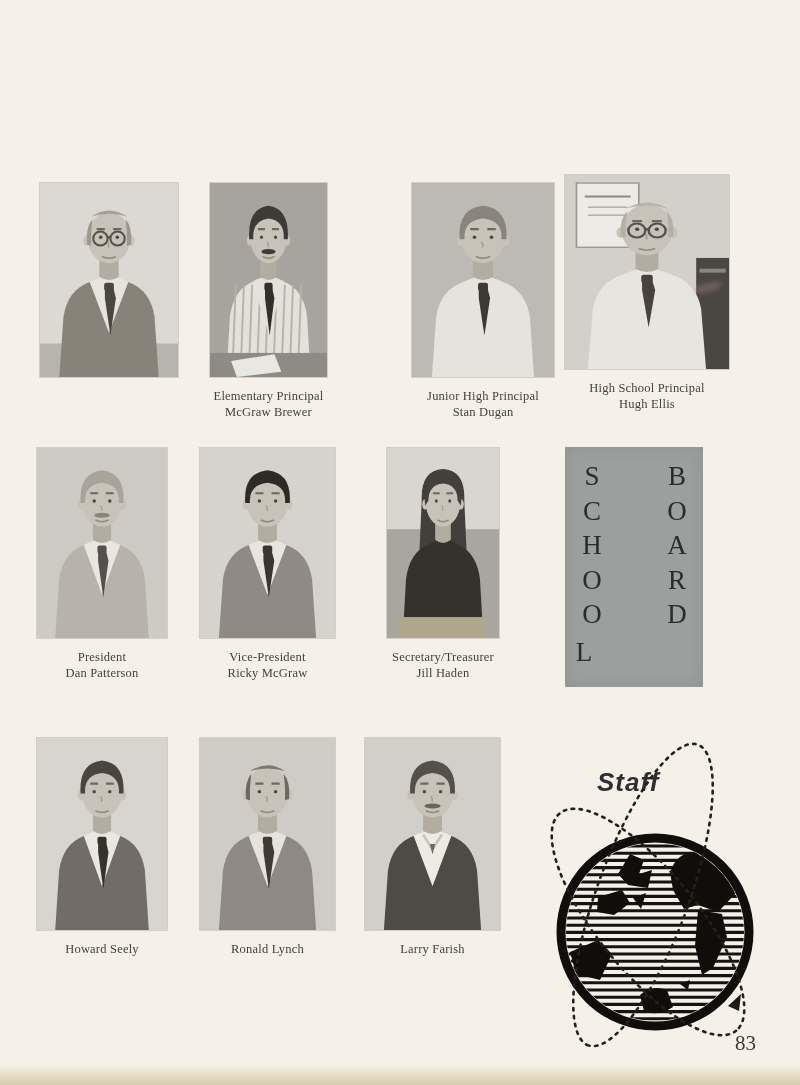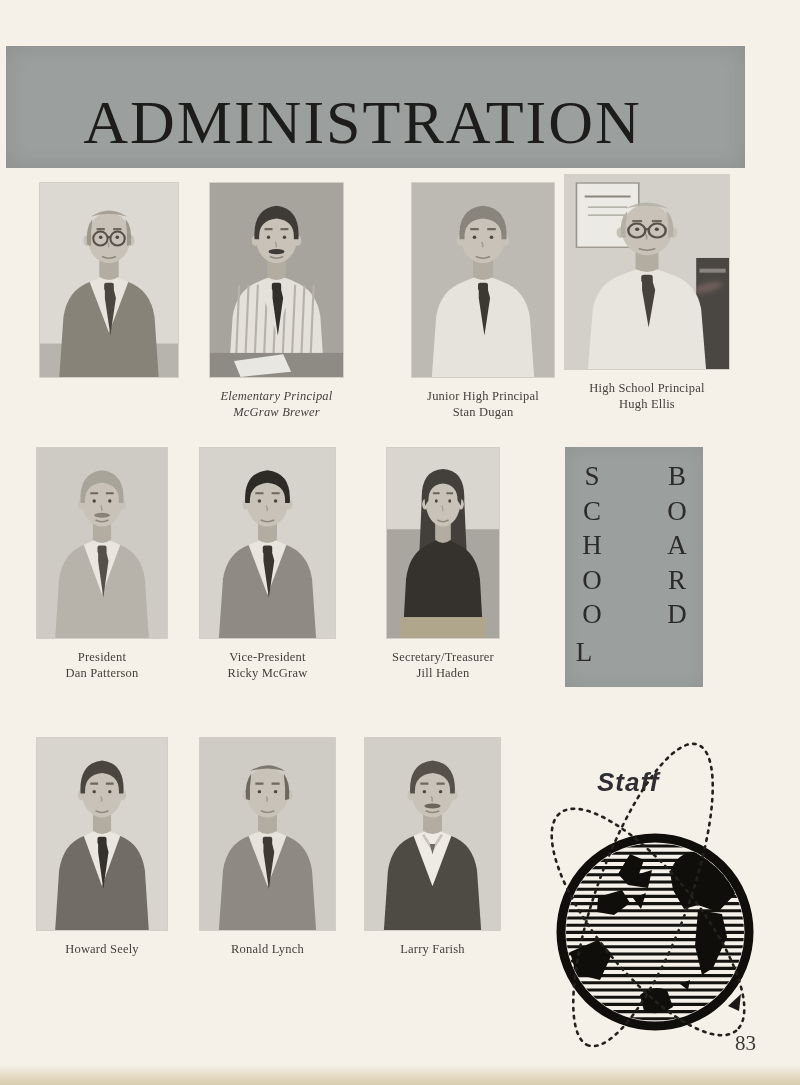--- a/index.html
+++ b/index.html
@@ -34,23 +34,20 @@
   .smudge{position:absolute;left:694px;top:283px;width:28px;height:9px;background:rgba(190,140,140,.32);
     border-radius:50%;filter:blur(2px);transform:rotate(-15deg)}
   .bottom-strip{position:absolute;left:0;bottom:0;width:800px;height:20px;
     background:linear-gradient(#f5f1e9,#e5dbc4 55%,#d8ccb0)}
 </style>
 </head>
 <body>
 
 <div class="page" style="background: rgb(245, 241, 233);">
 
-  <div class="title-banner" style="background: rgb(155, 160, 158);">
-    <span class="title-text" style="color: rgb(29, 28, 26);">ADMINISTRATION</span>
-  </div>
 
   <div id="cards">
       <div class="card" style="left: 40px; top: 183px; width: 138px;">
         <div class="photo" style="height:194px">
           <svg viewBox="0 0 100 145" preserveAspectRatio="none">
             <rect width="100" height="145" fill="#dcd9d3"></rect>
             <rect y="120" width="100" height="145" fill="#b7b4ae"></rect>
             <path d="M14,145 L17,100 Q20,80 36,74 L64,74 Q80,80 83,100 L86,145 Z" fill="#878378"></path>
             <path d="M36,74 L50,112 L64,74 Q50,66 36,74 Z" fill="#e7e4dd"></path>
             <path d="M47,78 L53,78 L55,86 L51,114 L47,86 Z" fill="#4b463e"></path>
@@ -68,21 +65,21 @@
             <g stroke="#55524b" stroke-width="1.5" fill="none">
               <circle cx="43.8" cy="41.5" r="5.2"></circle>
               <circle cx="56.2" cy="41.5" r="5.2"></circle>
               <line x1="48.8" y1="40.5" x2="51.2" y2="40.5"></line>
             </g>
             <path d="M49,44 Q50.5,46.5 49.5,48" stroke="#a49d90" stroke-width="1.1" fill="none"></path>
             <path d="M45,55 Q50,57.5 55,55" stroke="#8f897c" stroke-width="1.2" fill="none"></path>
           </svg>
         </div>
       </div>
-      <div class="card" style="left: 210px; top: 183px; width: 133px; font-style: italic;">
+      <div class="card" style="left: 210px; top: 183px; width: 117px;">
         <div class="photo" style="height:194px">
           <svg viewBox="0 0 100 145" preserveAspectRatio="none">
             <rect width="100" height="145" fill="#a7a39d"></rect>
             <path d="M14,145 L17,100 Q20,80 36,74 L64,74 Q80,80 83,100 L86,145 Z" fill="#e3e1da"></path>
             <line x1="22" y1="76" x2="19" y2="145" stroke="#b6b2aa" stroke-width="1.6"></line>
             <line x1="29" y1="76" x2="26" y2="145" stroke="#b6b2aa" stroke-width="1.6"></line>
             <line x1="36" y1="76" x2="33" y2="145" stroke="#b6b2aa" stroke-width="1.6"></line>
             <line x1="43" y1="76" x2="40" y2="145" stroke="#b6b2aa" stroke-width="1.6"></line>
             <line x1="50" y1="76" x2="47" y2="145" stroke="#b6b2aa" stroke-width="1.6"></line>
             <line x1="57" y1="76" x2="54" y2="145" stroke="#b6b2aa" stroke-width="1.6"></line>

